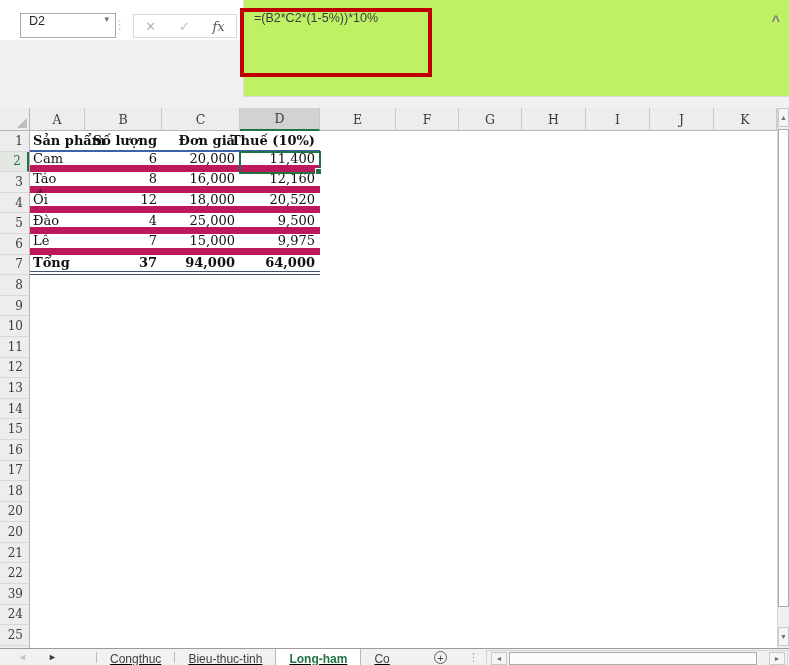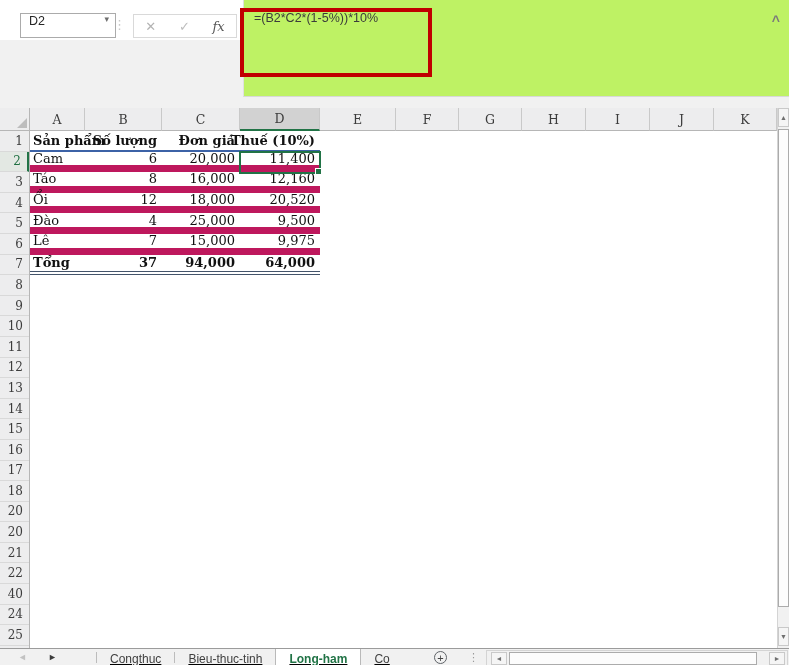--- a/index.html
+++ b/index.html
@@ -158,21 +158,21 @@
       <div class="rowcell">13</div>
       <div class="rowcell">14</div>
       <div class="rowcell">15</div>
       <div class="rowcell">16</div>
       <div class="rowcell">17</div>
       <div class="rowcell">18</div>
       <div class="rowcell">20</div>
       <div class="rowcell">20</div>
       <div class="rowcell">21</div>
       <div class="rowcell">22</div>
-      <div class="rowcell">40</div>
+      <div class="rowcell">39</div>
       <div class="rowcell">24</div>
       <div class="rowcell">25</div>
       <div class="rowcell">26</div>
     </div>
 
   <div id="canvas">
     <div id="table">
         <div class="trow header">
           <div class="tcell left" style="width: 55px;">Sản phẩm</div>
           <div class="tcell right" style="width: 77px;">Số lượng</div>

